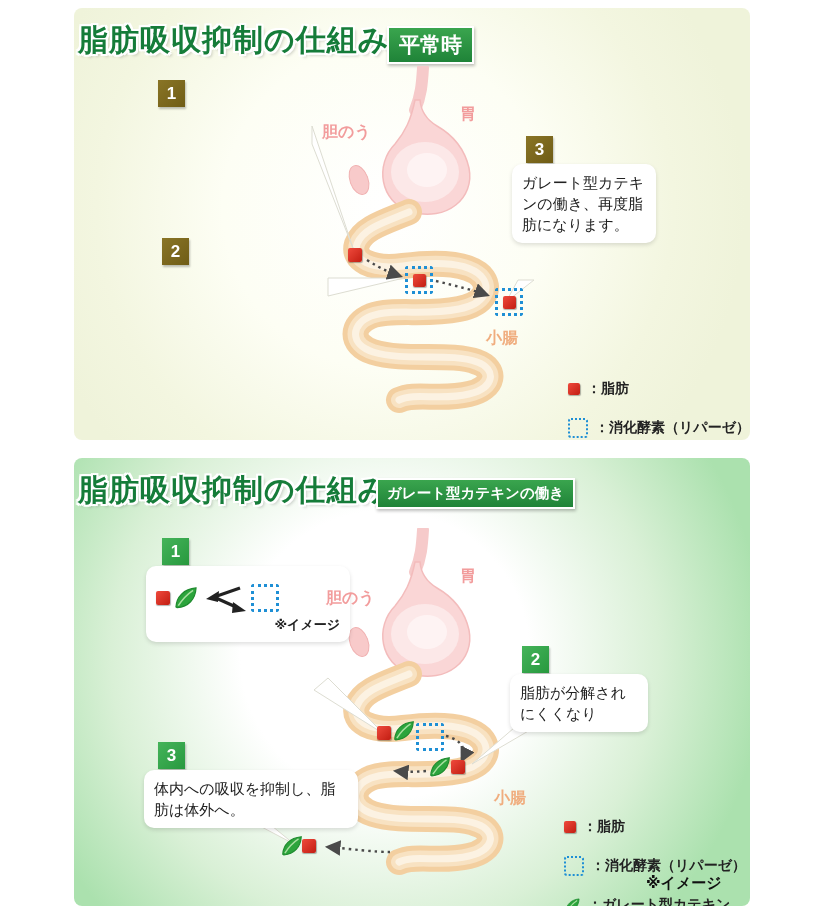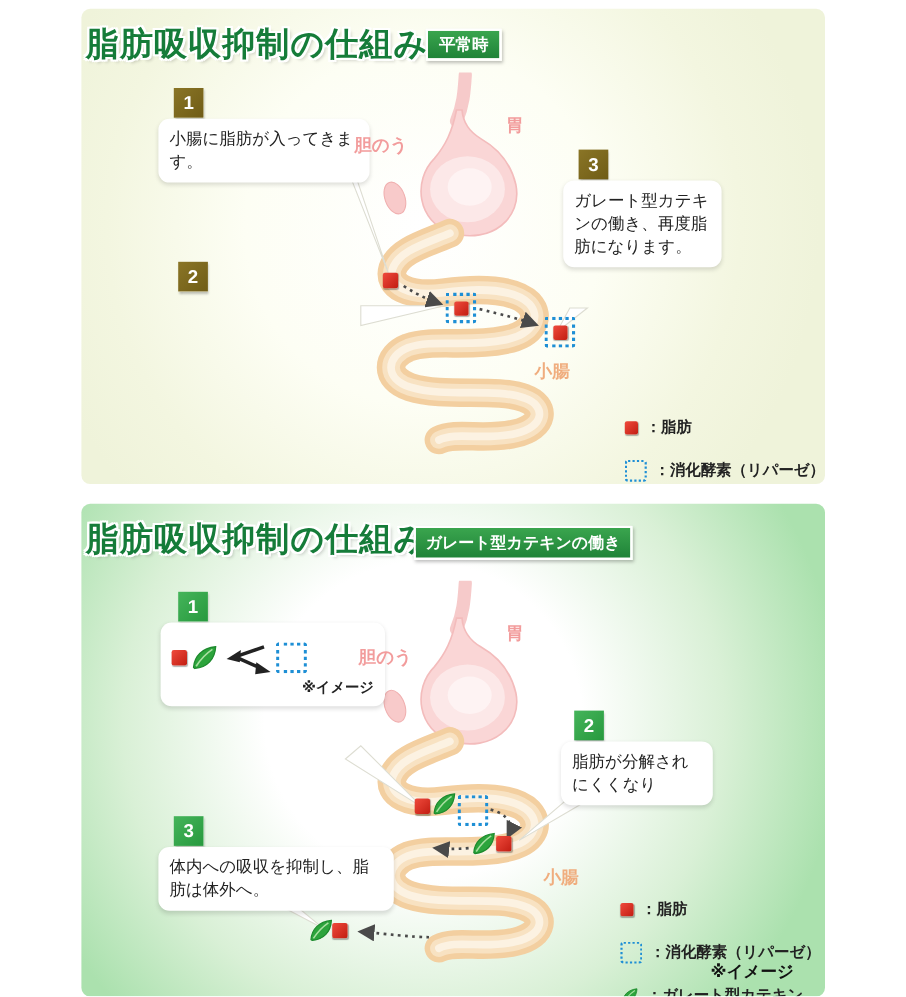--- a/index.html
+++ b/index.html
@@ -7,21 +7,21 @@
          font-family:"Liberation Sans","DejaVu Sans",sans-serif;overflow:hidden;}
   .panel{position:absolute;border-radius:8px;overflow:hidden;}
   #panel1{left:74px;top:8px;width:676px;height:432px;
     background:radial-gradient(circle 360px at 46% 46%, #ffffff 0%, #fdfef4 45%, #f3f6e0 80%, #eff3da 100%);}
   #panel2{left:74px;top:458px;width:676px;height:448px;
     background:radial-gradient(circle 380px at 46% 44%, #ffffff 0%, #ffffff 38%, #d9f0d6 72%, #abe1ae 100%);}
   .ttl{position:absolute;font-weight:bold;font-size:30px;letter-spacing:1px;color:#157c39;white-space:nowrap;
        text-shadow:-2px -2px 0 #fff,2px -2px 0 #fff,-2px 2px 0 #fff,2px 2px 0 #fff,0 -2px 0 #fff,0 2px 0 #fff,-2px 0 0 #fff,2px 0 0 #fff,3px 3px 3px rgba(0,0,0,.18);}
   .badge{position:absolute;background:linear-gradient(#3aa54e,#1f8338);border:2px solid #fff;color:#fff;
          font-weight:bold;box-shadow:1px 2px 3px rgba(0,0,0,.25);white-space:nowrap;}
-  .badge.b1{padding:3px 10px;font-size:15px;}
+  .badge.b1{padding:3px 10px;font-size:21px;}
   .badge.b2{padding:4px 9px;font-size:14.5px;}
   .stepnum{position:absolute;width:27px;height:27px;color:#fff;font-weight:bold;font-size:17px;
            display:flex;align-items:center;justify-content:center;box-shadow:1px 2px 2px rgba(0,0,0,.25);}
   .stepnum.brown{background:linear-gradient(135deg,#8a7526,#6f5c16);}
   .stepnum.green{background:linear-gradient(135deg,#45b45a,#27993e);}
   .bubble{position:absolute;background:#fff;border-radius:10px;padding:8px 10px;font-size:15px;
           line-height:1.4;color:#222;box-shadow:0 2px 4px rgba(0,0,0,.13);}
   .olabel{position:absolute;font-size:16px;font-weight:bold;white-space:nowrap;}
   .pink{color:#f29c9c}.orange{color:#f0ad7e}
   .fat{width:14px;height:14px;background:linear-gradient(135deg,#ef4a3c,#c21d12);border-radius:2px;
@@ -79,21 +79,20 @@
 
     <div class="fat abs" style="left:274px;top:240px;"></div>
     <div class="lipase abs" style="left:331px;top:258px;">
       <div class="fat"></div>
     </div>
     <div class="lipase abs" style="left:421px;top:280px;">
       <div class="fat"></div>
     </div>
 
     <div class="stepnum brown" style="left:84px;top:72px;">1</div>
-    <div class="bubble" style="left:70px;top:100px;width:172px;">小腸に脂肪が入ってきます。</div>
 
     <div class="stepnum brown" style="left:88px;top:230px;">2</div>
 
     <div class="stepnum brown" style="left:452px;top:128px;">3</div>
     <div class="bubble" style="left:438px;top:156px;width:124px;">ガレート型カテキンの働き、再度脂肪になります。</div>
 
     <div class="olabel pink" style="left:248px;top:114px;">胆のう</div>
     <div class="olabel pink" style="left:386px;top:96px;">胃</div>
     <div class="olabel orange" style="left:412px;top:320px;">小腸</div>
 

